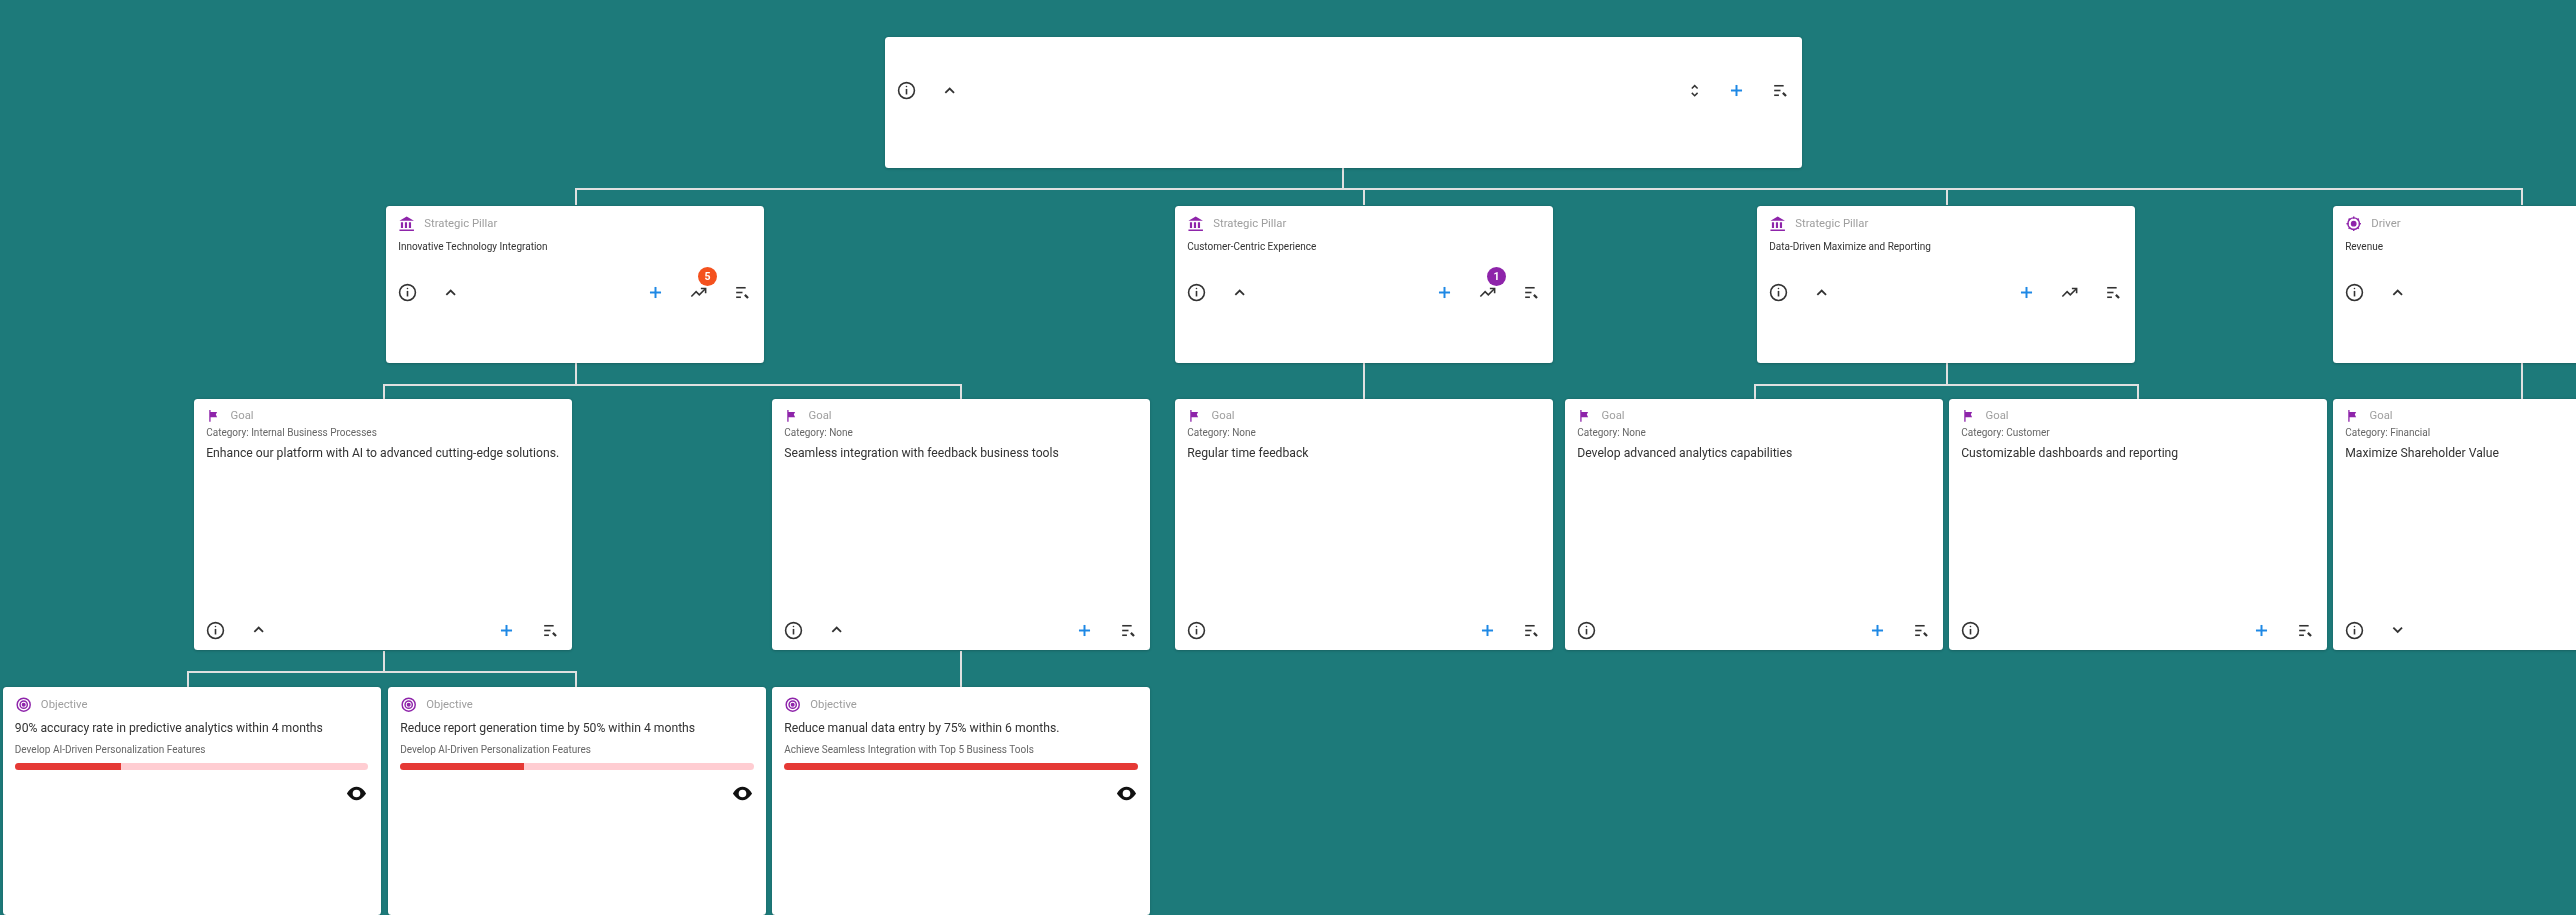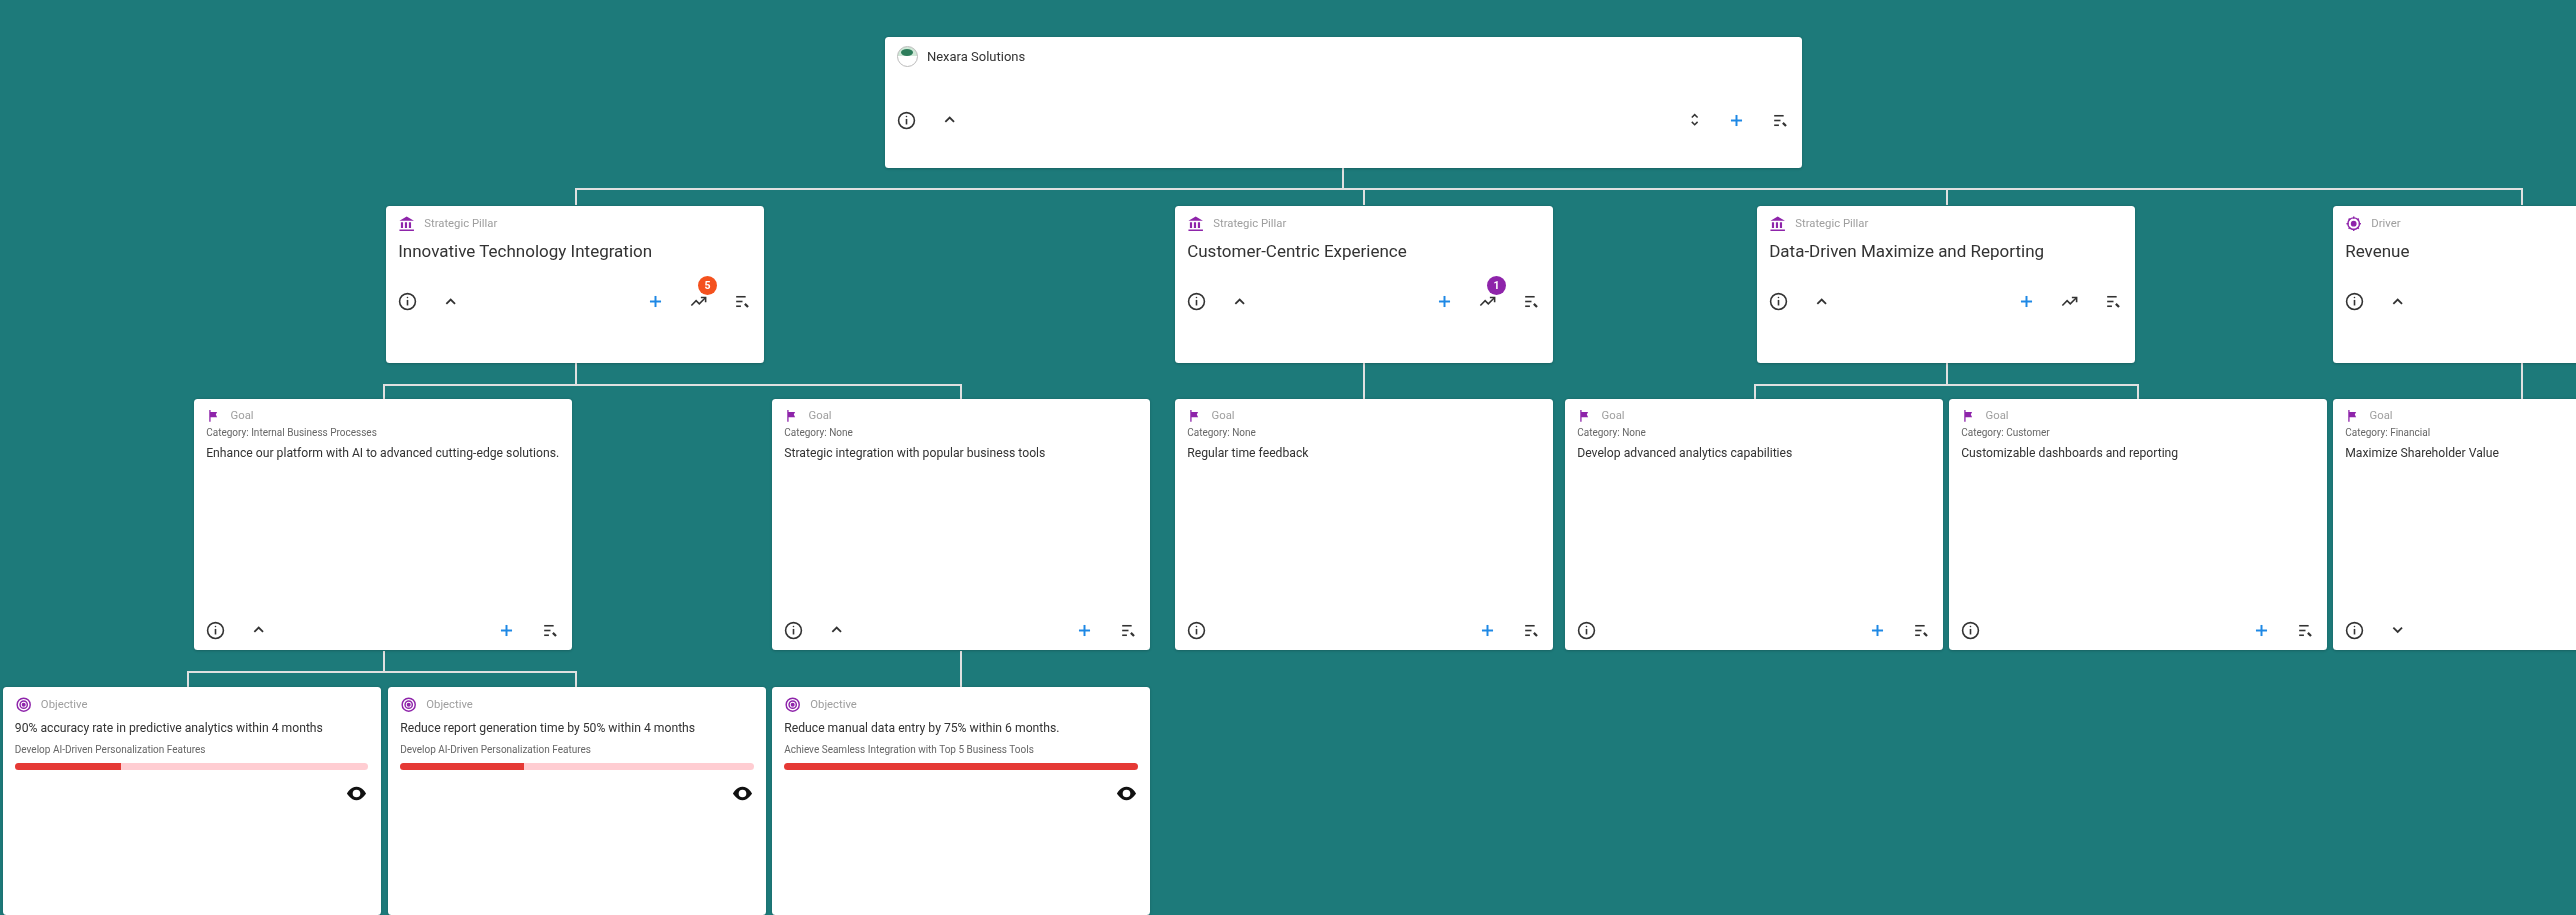--- a/index.html
+++ b/index.html
@@ -1,20 +1,20 @@
 <!DOCTYPE html>
 <html><head>
 <meta charset="utf-8">
 <style>
   html,body{margin:0;padding:0;width:2576px;height:916px;background:#1d7a7a;font-family:Roboto,Arial,sans-serif;font-size:12.2px;color:#444;}
   .canvas{position:relative;width:2576px;height:916px;}
   .card{position:absolute;background:#fff;border-radius:3.5px;box-shadow:0 0.9px 2.6px rgba(0,0,0,.2);}
   .card-head{display:flex;align-items:center;gap:8.7px;padding:8.7px 12.2px 0 12.2px;color:#9e9e9e;font-size:11.3px;}
   .card-head .type-label{color:#9e9e9e;}
-  .title{padding:8.7px 12.2px 0 12.2px;font-size:17px;color:#333;}
+  .title{padding:8.7px 12.2px 0 12.2px;font-size:10px;color:#333;}
   .subtitle{padding:3.5px 12.2px 0 12.2px;font-size:10px;color:#666;}
   .desc{padding:7px 12.2px 0 12.2px;font-size:12.2px;color:#333;line-height:1.35;}
   .toolbar{display:flex;align-items:center;gap:24.4px;padding:14px 12.2px 10.5px 12.2px;}
   .spacer{flex:1;}
   svg{display:block;}
   .badge{position:absolute;width:19px;height:19px;border-radius:50%;color:#fff;font-size:10.5px;font-weight:700;display:flex;align-items:center;justify-content:center;}
   .badge.red{background:#f4511e;}
   .badge.purple{background:#8e24aa;}
   .progress{height:7px;margin:8.7px 0 0 0;background:#ffcdd2;border-radius:3.5px;position:relative;overflow:hidden;}
   .progress>i{display:block;height:100%;background:#e53935;}
@@ -51,24 +51,20 @@
   <div class="connect" style="left:2521px;top:363px;width:1.7px;height:37px;"></div>
 
   <div class="connect" style="left:383px;top:651px;width:1.7px;height:21px;"></div>
   <div class="connect" style="left:187px;top:671px;width:389px;height:1.7px;"></div>
   <div class="connect" style="left:187px;top:671px;width:1.7px;height:15.7px;"></div>
   <div class="connect" style="left:575px;top:671px;width:1.7px;height:15.7px;"></div>
 
   <div class="connect" style="left:960px;top:651px;width:1.7px;height:37px;"></div>
 
   <div class="card" style="left:885px;top:37px;width:917px;height:131px;">
-    <div class="card-head">
-      <span class="root-logo"></span>
-      <span style="color:#333;font-size:13px;">Nexara Solutions</span>
-    </div>
     <div class="toolbar" style="padding-top:44px;">
       <span class="ic">
           <svg width="19" height="19" viewBox="0 0 24 24" fill="none" stroke="#333" stroke-width="2">
             <circle cx="12" cy="12" r="10"></circle>
             <line x1="12" y1="10" x2="12" y2="17"></line>
             <circle cx="12" cy="7" r="1" fill="#333" stroke="none"></circle>
           </svg>
         </span>
       <span class="ic">
           <svg width="17.4" height="17.4" viewBox="0 0 24 24" fill="none" stroke="#333" stroke-width="2.5">
@@ -325,21 +321,21 @@
   <div class="card" style="left:772px;top:399px;width:378px;height:251px;">
     <div class="card-head">
       <span>
           <svg width="15.7" height="15.7" viewBox="0 0 24 24" fill="#8e24aa">
             <path d="M5 3v18h2v-7h10l-2-4 2-4H7V3H5z"></path>
           </svg>
         </span>
       <span class="type-label">Goal</span>
     </div>
     <div class="subtitle">Category: None</div>
-    <div class="desc">Strategic integration with popular business tools</div>
+    <div class="desc">Seamless integration with feedback business tools</div>
     <div class="toolbar" style="position:absolute;bottom:0;left:0;right:0;">
       <span class="ic">
           <svg width="19" height="19" viewBox="0 0 24 24" fill="none" stroke="#333" stroke-width="2">
             <circle cx="12" cy="12" r="10"></circle>
             <line x1="12" y1="10" x2="12" y2="17"></line>
             <circle cx="12" cy="7" r="1" fill="#333" stroke="none"></circle>
           </svg>
         </span>
       <span class="ic">
           <svg width="17.4" height="17.4" viewBox="0 0 24 24" fill="none" stroke="#333" stroke-width="2.5">

